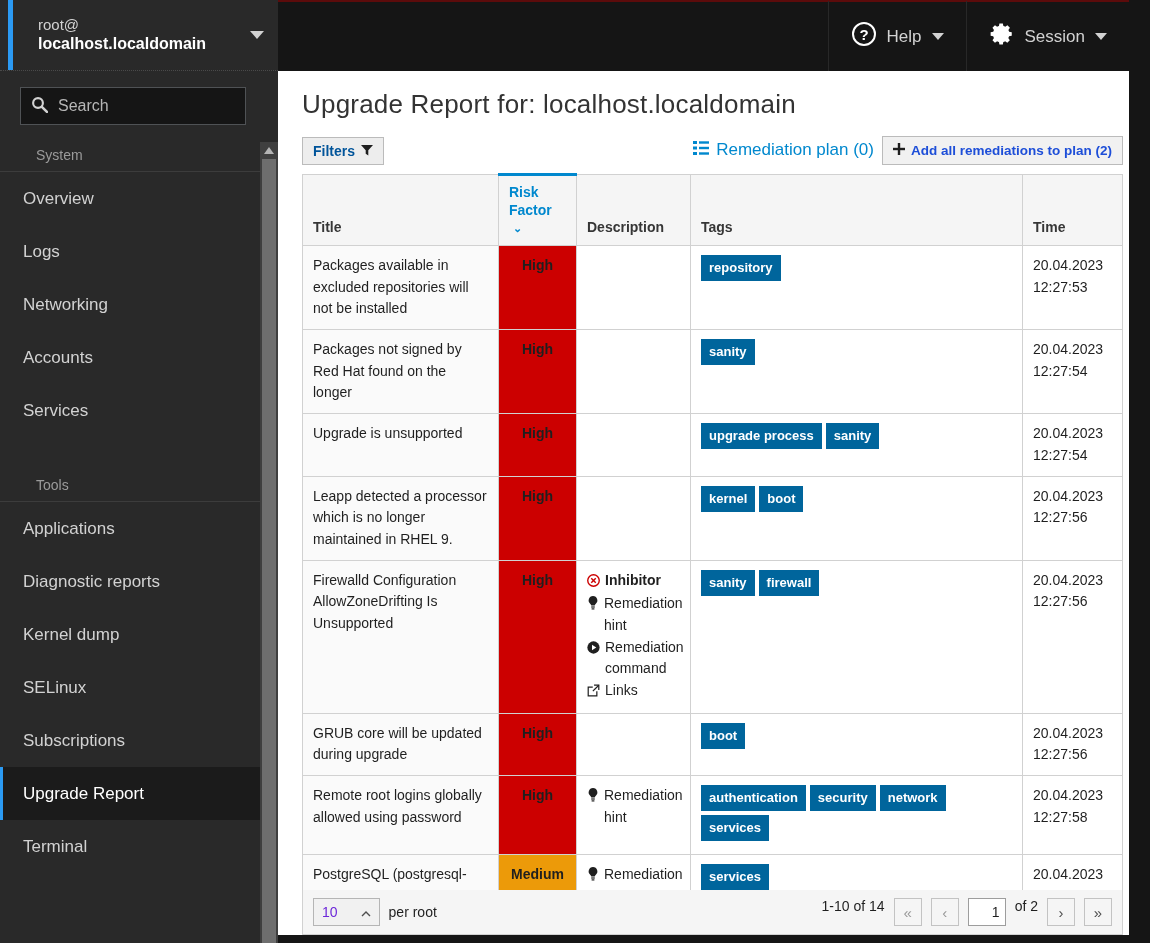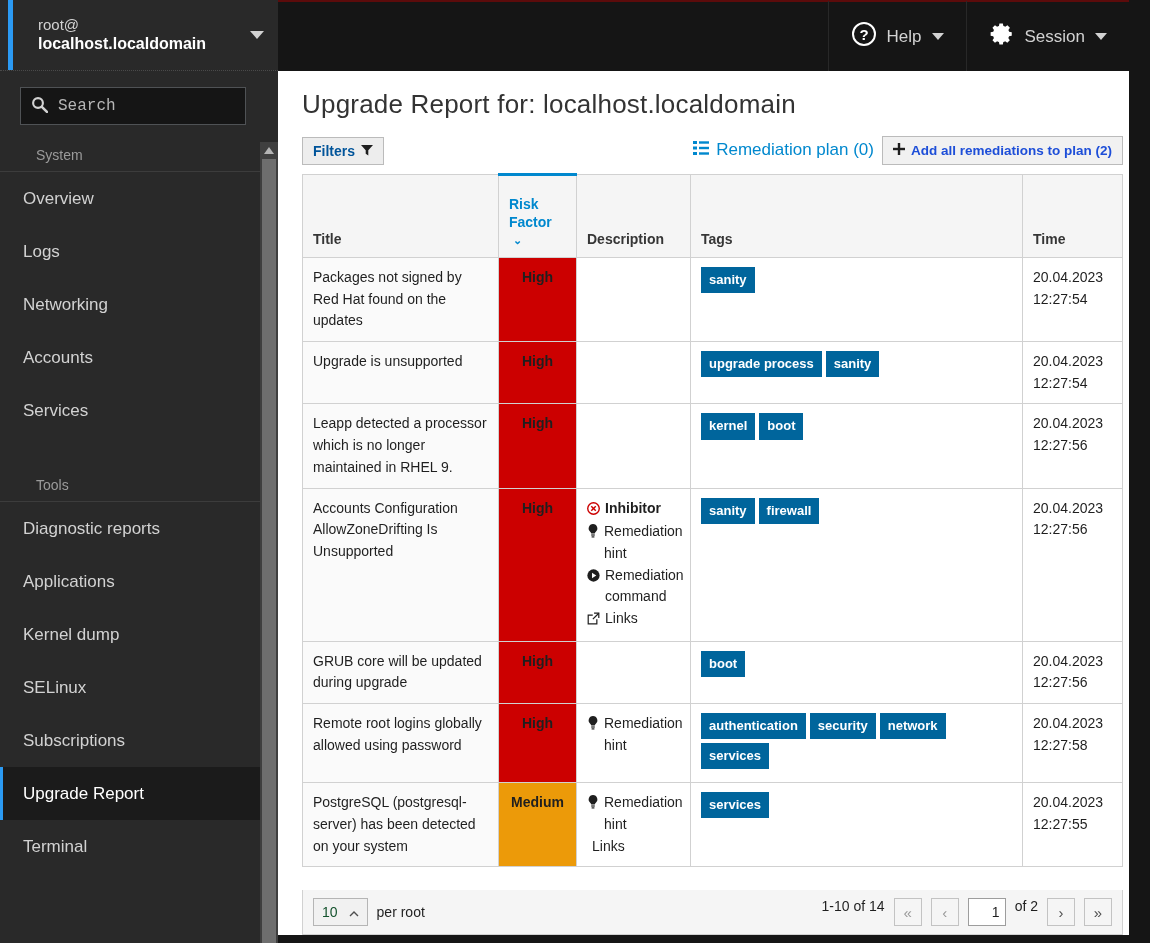--- a/index.html
+++ b/index.html
@@ -45,21 +45,21 @@
   }
   .search-wrap { padding: 16px 14px 0 20px; }
   .search-box {
     height: 38px; background: #151515; border: 1px solid #4f5255;
     display: flex; align-items: center; padding: 0 10px; gap: 10px;
   }
   .search-ico { flex: 0 0 auto; }
   .search-input {
     background: transparent; border: 0; outline: none;
     color: #d2d2d2; font-size: 16px; width: 100%;
-    font-family: Liberation Mono, monospace;
+    font-family: Liberation Sans, sans-serif;
   }
   .search-input::placeholder { color: #b7b7b7; }
 
   .grp-label {
     color: #9b9b9b; font-size: 14px;
     padding: 22px 0 8px 36px;
     border-bottom: 1px solid #3c3c3c;
   }
   .grp-label.tools { padding-top: 40px; }
   .nav-item {
@@ -138,21 +138,21 @@
   table.rep { width: 100%; border-collapse: collapse; table-layout: fixed; }
   table.rep th {
     background: #f5f5f5; border: 1px solid #d1d1d1;
     font-size: 14px; color: #363636; text-align: left;
     vertical-align: bottom; padding: 8px 10px 10px 10px; height: 54px;
   }
   table.rep th.sorted {
     color: #0088ce; border-top: 3px solid #0088ce;
     background: #f5f5f5;
   }
-  table.rep th.sorted .sortlabel { display: block; line-height: 1.25; margin-top: 12px; }
+  table.rep th.sorted .sortlabel { display: block; line-height: 1.25; }
   .chev { display:inline-block; margin-left:4px; color:#0088ce; font-size:11px;}
   table.rep td {
     border: 1px solid #d1d1d1; font-size: 14px; color: #1f1f1f;
     vertical-align: top; padding: 9px 10px;
     line-height: 1.55;
   }
   td.title-c { background: #fafafa; }
   td.desc-c  { background: #ffffff; }
   td.tags-c  { background: #ffffff; }
   td.time-c  { background: #ffffff; white-space: nowrap; }
@@ -174,21 +174,21 @@
 
   
   .pager {
     display: flex; align-items: center; justify-content: space-between;
     border: 1px solid #d1d1d1; border-top: 0;
     background: #f5f5f5; padding: 8px 10px; margin: 0 6px 0 24px;
   }
   .pager-left { display: flex; align-items: center; gap: 9px; }
   .perpage-sel {
     background: #f1f1f1; border: 1px solid #b5b5b5; padding: 5px 8px;
-    font-size: 14px; color: #14532d; display: inline-flex; gap: 11px;
+    font-size: 14px; color: #6d28d9; display: inline-flex; gap: 23px;
     align-items: center; cursor: pointer;
   }
   .perpage-lbl { font-size: 14px; color: #1f1f1f; }
   .pager-right { display: flex; align-items: flex-start; gap: 9px; }
   .range { font-size: 14px; color: #1f1f1f; }
   .pgbtn {
     width: 28px; height: 28px; border: 1px solid #c3c3c3; background: #f5f5f5;
     color: #9a9a9a; display: inline-flex; align-items: center;
     justify-content: center; font-size: 15px; cursor: pointer;
   }
@@ -231,22 +231,22 @@
       </div>
 
       <div class="grp-label">System</div>
       <div class="nav-item">Overview</div>
       <div class="nav-item">Logs</div>
       <div class="nav-item">Networking</div>
       <div class="nav-item">Accounts</div>
       <div class="nav-item">Services</div>
 
       <div class="grp-label tools">Tools</div>
+      <div class="nav-item">Applications</div>
       <div class="nav-item">Diagnostic reports</div>
-      <div class="nav-item">Applications</div>
       <div class="nav-item">Kernel dump</div>
       <div class="nav-item">SELinux</div>
       <div class="nav-item">Subscriptions</div>
       <div class="nav-item active">Upgrade Report</div>
       <div class="nav-item">Terminal</div>
 
       <div class="sbar">
         <div class="sbar-btn">
           <svg width="10" height="7" viewBox="0 0 10 7">
               <polygon points="5,0 10,7 0,7" fill="#b4b4b4"></polygon>
@@ -337,21 +337,31 @@
               <th class="sorted">
                 <span class="sortlabel">Risk Factor</span><span class="chev">⌄</span>
               </th>
               <th>Description</th>
               <th>Tags</th>
               <th>Time</th>
             </tr>
           </thead>
           <tbody>
               <tr>
-                <td class="title-c">Packages not signed by Red Hat found on the updates</td>
+                <td class="title-c">Packages available in excluded repositories will not be installed</td>
+                <td class="risk-c risk-High">High</td>
+                <td class="desc-c"></td>
+                <td class="tags-c"><span class="tag">repository</span></td>
+                <td class="time-c">
+                  <div>20.04.2023</div>
+                  <div>12:27:53</div>
+                </td>
+              </tr>
+              <tr>
+                <td class="title-c">Packages not signed by Red Hat found on the longer</td>
                 <td class="risk-c risk-High">High</td>
                 <td class="desc-c"></td>
                 <td class="tags-c"><span class="tag">sanity</span></td>
                 <td class="time-c">
                   <div>20.04.2023</div>
                   <div>12:27:54</div>
                 </td>
               </tr>
               <tr>
                 <td class="title-c">Upgrade is unsupported</td>
@@ -367,21 +377,21 @@
                 <td class="title-c">Leapp detected a processor which is no longer maintained in RHEL 9.</td>
                 <td class="risk-c risk-High">High</td>
                 <td class="desc-c"></td>
                 <td class="tags-c"><span class="tag">kernel</span><span class="tag">boot</span></td>
                 <td class="time-c">
                   <div>20.04.2023</div>
                   <div>12:27:56</div>
                 </td>
               </tr>
               <tr>
-                <td class="title-c">Accounts Configuration AllowZoneDrifting Is Unsupported</td>
+                <td class="title-c">Firewalld Configuration AllowZoneDrifting Is Unsupported</td>
                 <td class="risk-c risk-High">High</td>
                 <td class="desc-c">
                   <div class="dline">
                     <span style="flex:0 0 auto;padding-top:2px"><svg width="13" height="13" viewBox="0 0 14 14">
                         <circle cx="7" cy="7" r="6.2" fill="none" stroke="#c00" stroke-width="1.5"></circle>
                         <line x1="4.6" y1="4.6" x2="9.4" y2="9.4" stroke="#c00" stroke-width="1.5"></line>
                         <line x1="9.4" y1="4.6" x2="4.6" y2="9.4" stroke="#c00" stroke-width="1.5"></line>
                       </svg></span>
                     <span class="dtxt inhibitor">Inhibitor</span>
                   </div>

